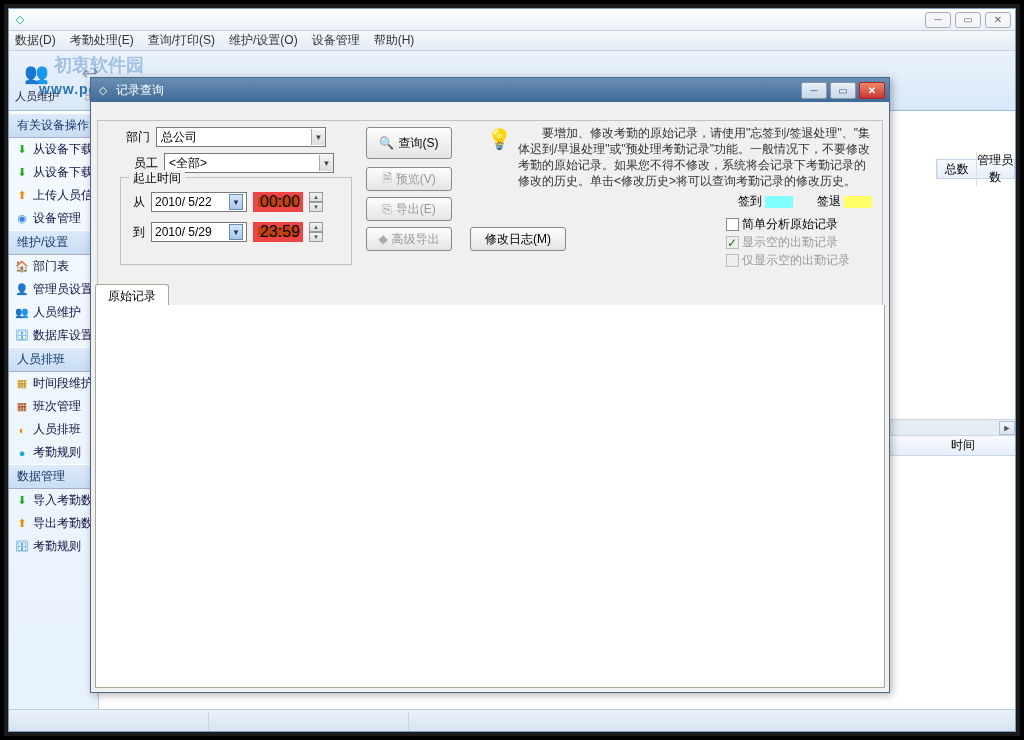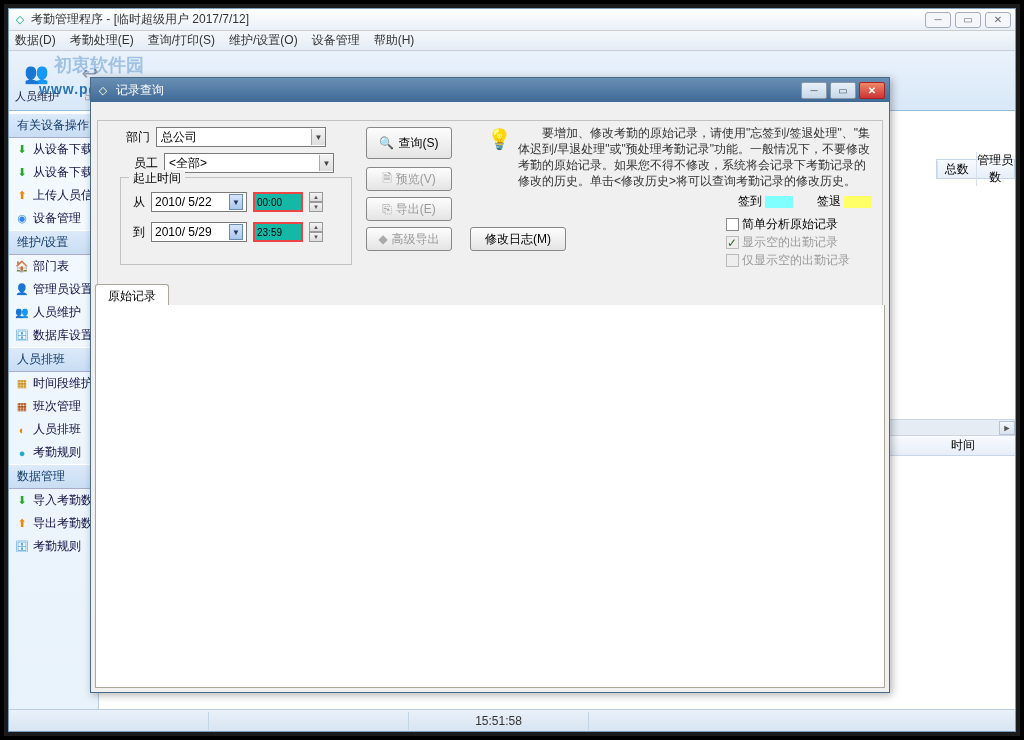--- a/index.html
+++ b/index.html
@@ -56,21 +56,21 @@
 
 .form-row { position: absolute; display: flex; align-items: center; font-size: 12px; gap: 6px; }
 .form-row label { width: 32px; text-align: right; }
 .combo { height: 20px; border: 1px solid #7a7a7a; background: #fff; font-size: 12px; padding: 0 4px; display: inline-flex; align-items: center; justify-content: space-between; }
 .combo .arrow { width: 14px; height: 16px; background: linear-gradient(#f3f3f3,#ddd); border-left: 1px solid #aaa; display: flex; align-items: center; justify-content: center; font-size: 8px; color: #444; margin-right: -4px; }
 
 .timebox { position: absolute; top: 56px; left: 22px; width: 232px; height: 88px; border: 1px solid #c2c2c2; }
 .timebox-title { position: absolute; top: -8px; left: 8px; background: #f0f0f0; padding: 0 4px; font-size: 12px; }
 .date-input { width: 96px; height: 20px; border: 1px solid #7a7a7a; background: #fff; display: inline-flex; align-items: center; padding: 0 3px; font-size: 12px; justify-content: space-between; }
 .date-input .dd { width: 14px; height: 16px; background: linear-gradient(#d6e6fa,#a9c7ea); border: 1px solid #6a8ab0; display: flex; align-items: center; justify-content: center; font-size: 8px; color: #235; }
-.time-input { width: 50px; height: 20px; border: 2px solid #ef4444; background: #14b8a6; display: inline-flex; align-items: center; padding: 0 2px; font-size: 10px; }
+.time-input { width: 50px; height: 20px; border: 5px solid #ef4444; background: #c2410c; display: inline-flex; align-items: center; padding: 0 2px; font-size: 16px; }
 .spin { width: 14px; height: 20px; display: inline-flex; flex-direction: column; }
 .spin div { flex: 1; border: 1px solid #999; background: linear-gradient(#f3f3f3,#ddd); display: flex; align-items: center; justify-content: center; font-size: 6px; color: #555; }
 
 .btn { height: 24px; border: 1px solid #888; background: linear-gradient(#fdfdfd,#e4e4e4); border-radius: 3px; font-size: 12px; display: inline-flex; align-items: center; justify-content: center; padding: 0 10px; cursor: pointer; gap: 4px; }
 .btn.disabled { color: #9a9a9a; }
 
 .hint-icon { position: absolute; top: 4px; left: 388px; width: 28px; height: 28px; display: flex; align-items: center; justify-content: center; font-size: 20px; }
 .hint-text { position: absolute; top: 4px; left: 420px; right: 10px; font-size: 12px; color: #333; line-height: 16px; }
 .legend { position: absolute; top: 72px; right: 10px; font-size: 12px; display: flex; gap: 24px; }
 .legend span.sw { display: inline-block; width: 28px; height: 12px; vertical-align: middle; margin-left: 3px; }
@@ -87,21 +87,20 @@
 
 .outer-border { position: absolute; inset: 0; border: 4px solid #000; pointer-events: none; }
 </style>
 </head>
 <body>
 
 <div class="main-window">
 
   <div class="main-titlebar">
     <span class="title-icon">◇</span>
-    <span>考勤管理程序 - [临时超级用户 2017/7/12]</span>
     <span class="spacer"></span>
     <span class="win-btn">─</span>
     <span class="win-btn">▭</span>
     <span class="win-btn">✕</span>
   </div>
 
   <div class="main-menubar">
     <span>数据(D)</span>
     <span>考勤处理(E)</span>
     <span>查询/打印(S)</span>
@@ -208,21 +207,20 @@
         <div class="lower-hdr">
           <span>时间</span>
         </div>
       </div>
     </div>
   </div>
 
   <div class="statusbar">
     <div class="status-seg wide"></div>
     <div class="status-seg wide"></div>
-    <div class="status-seg time">15:51:58</div>
     <div class="status-seg" style="flex:1;border-right:none"></div>
   </div>
 </div>
 
 <div class="dialog">
   <div class="dlg-titlebar">
     <span class="ico">◇</span>
     <span>记录查询</span>
     <span class="spacer"></span>
     <span class="dlg-btn min">─</span>

